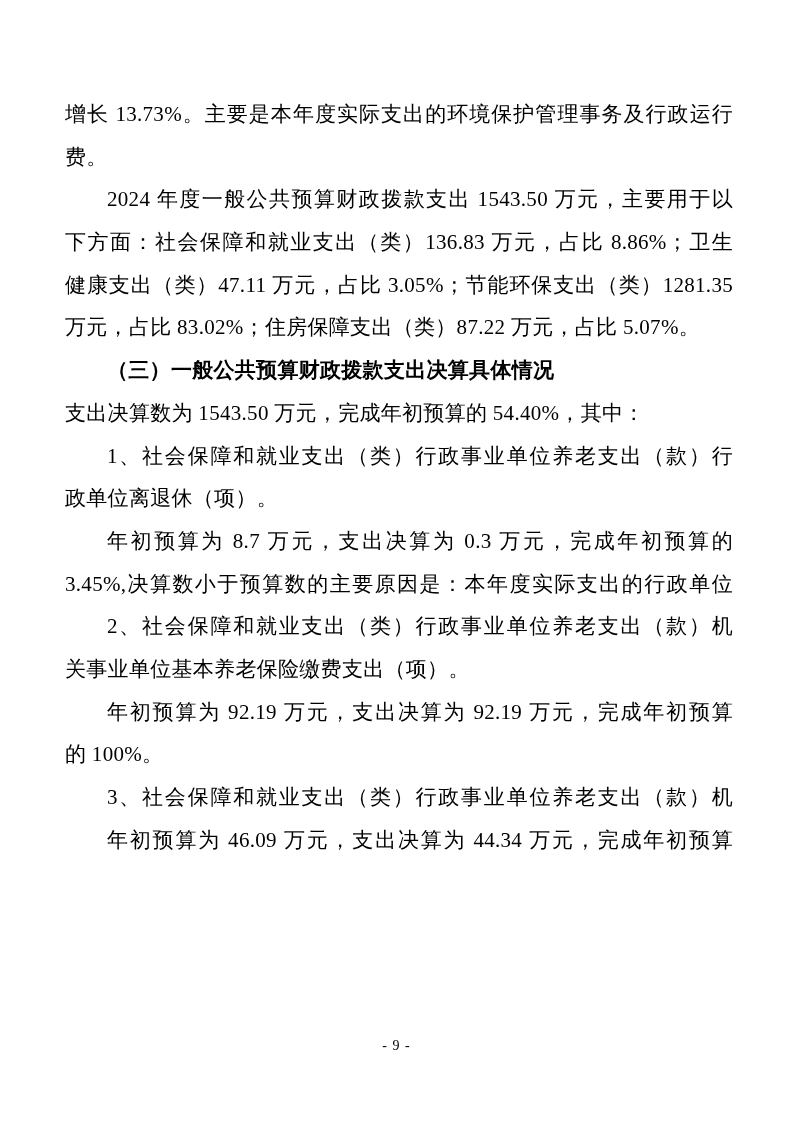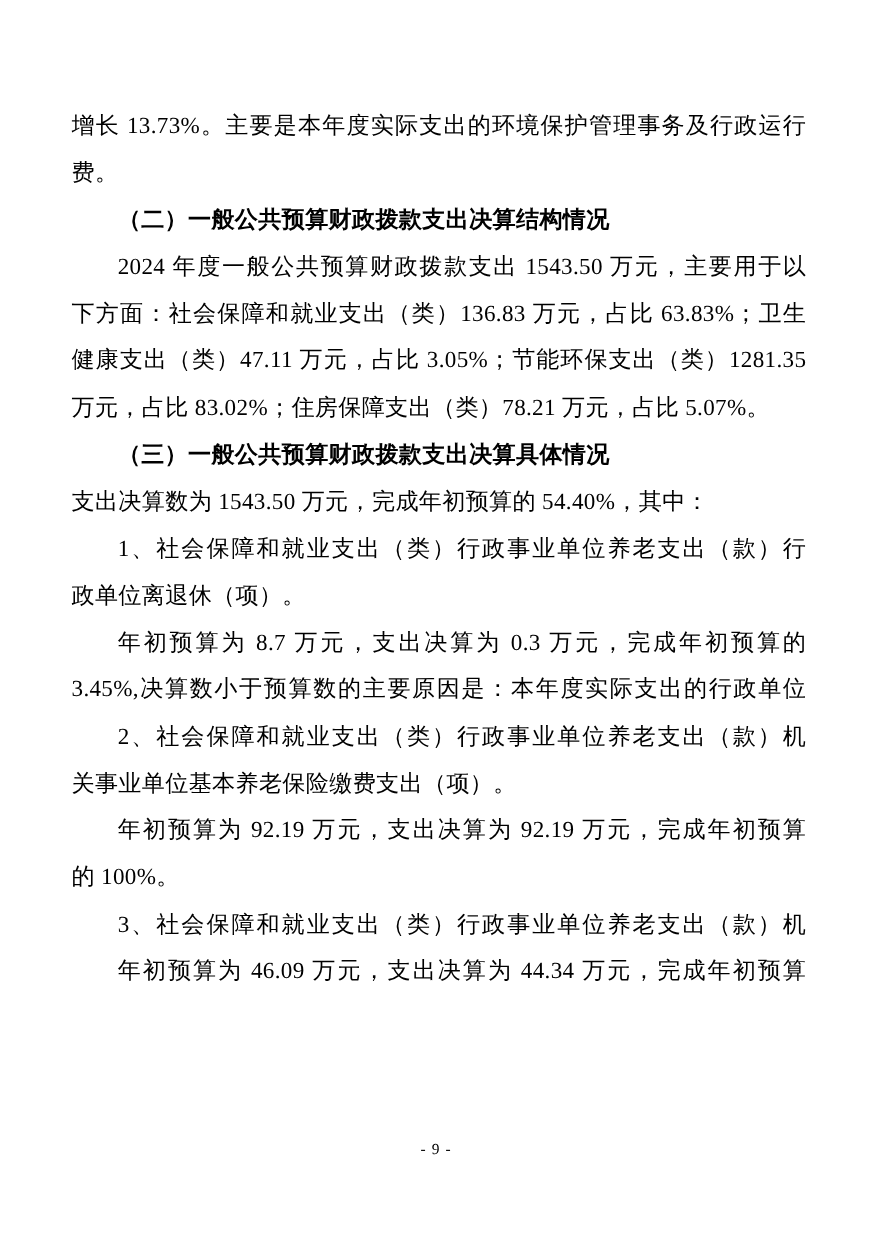--- a/index.html
+++ b/index.html
@@ -54,25 +54,24 @@
     letter-spacing: 1px;
   }
 </style>
 </head>
 <body>
 
 <div class="page">
   <main class="content">
     <div class="line jf">增长 13.73%。主要是本年度实际支出的环境保护管理事务及行政运行</div>
     <div class="line">费。</div>
-    <div class="line heading ind">（二）一般公共预算财政拨款支出决算结构情况</div>
     <div class="line jf ind">2024 年度一般公共预算财政拨款支出 1543.50 万元，主要用于以</div>
-    <div class="line jf">下方面：社会保障和就业支出（类）136.83 万元，占比 63.83%；卫生</div>
+    <div class="line jf">下方面：社会保障和就业支出（类）136.83 万元，占比 8.86%；卫生</div>
     <div class="line jf">健康支出（类）47.11 万元，占比 3.05%；节能环保支出（类）1281.35</div>
-    <div class="line">万元，占比 83.02%；住房保障支出（类）78.21 万元，占比 5.07%。</div>
+    <div class="line">万元，占比 83.02%；住房保障支出（类）87.22 万元，占比 5.07%。</div>
     <div class="line heading ind">（三）一般公共预算财政拨款支出决算具体情况</div>
     <div class="line">支出决算数为 1543.50 万元，完成年初预算的 54.40%，其中：</div>
     <div class="line jf ind">1、社会保障和就业支出（类）行政事业单位养老支出（款）行</div>
     <div class="line">政单位离退休（项）。</div>
     <div class="line jf ind">年初预算为 8.7 万元，支出决算为 0.3 万元，完成年初预算的</div>
     <div class="line jf">3.45%,决算数小于预算数的主要原因是：本年度实际支出的行政单位</div>
     <div class="line jf ind">2、社会保障和就业支出（类）行政事业单位养老支出（款）机</div>
     <div class="line">关事业单位基本养老保险缴费支出（项）。</div>
     <div class="line jf ind">年初预算为 92.19 万元，支出决算为 92.19 万元，完成年初预算</div>
     <div class="line">的 100%。</div>

